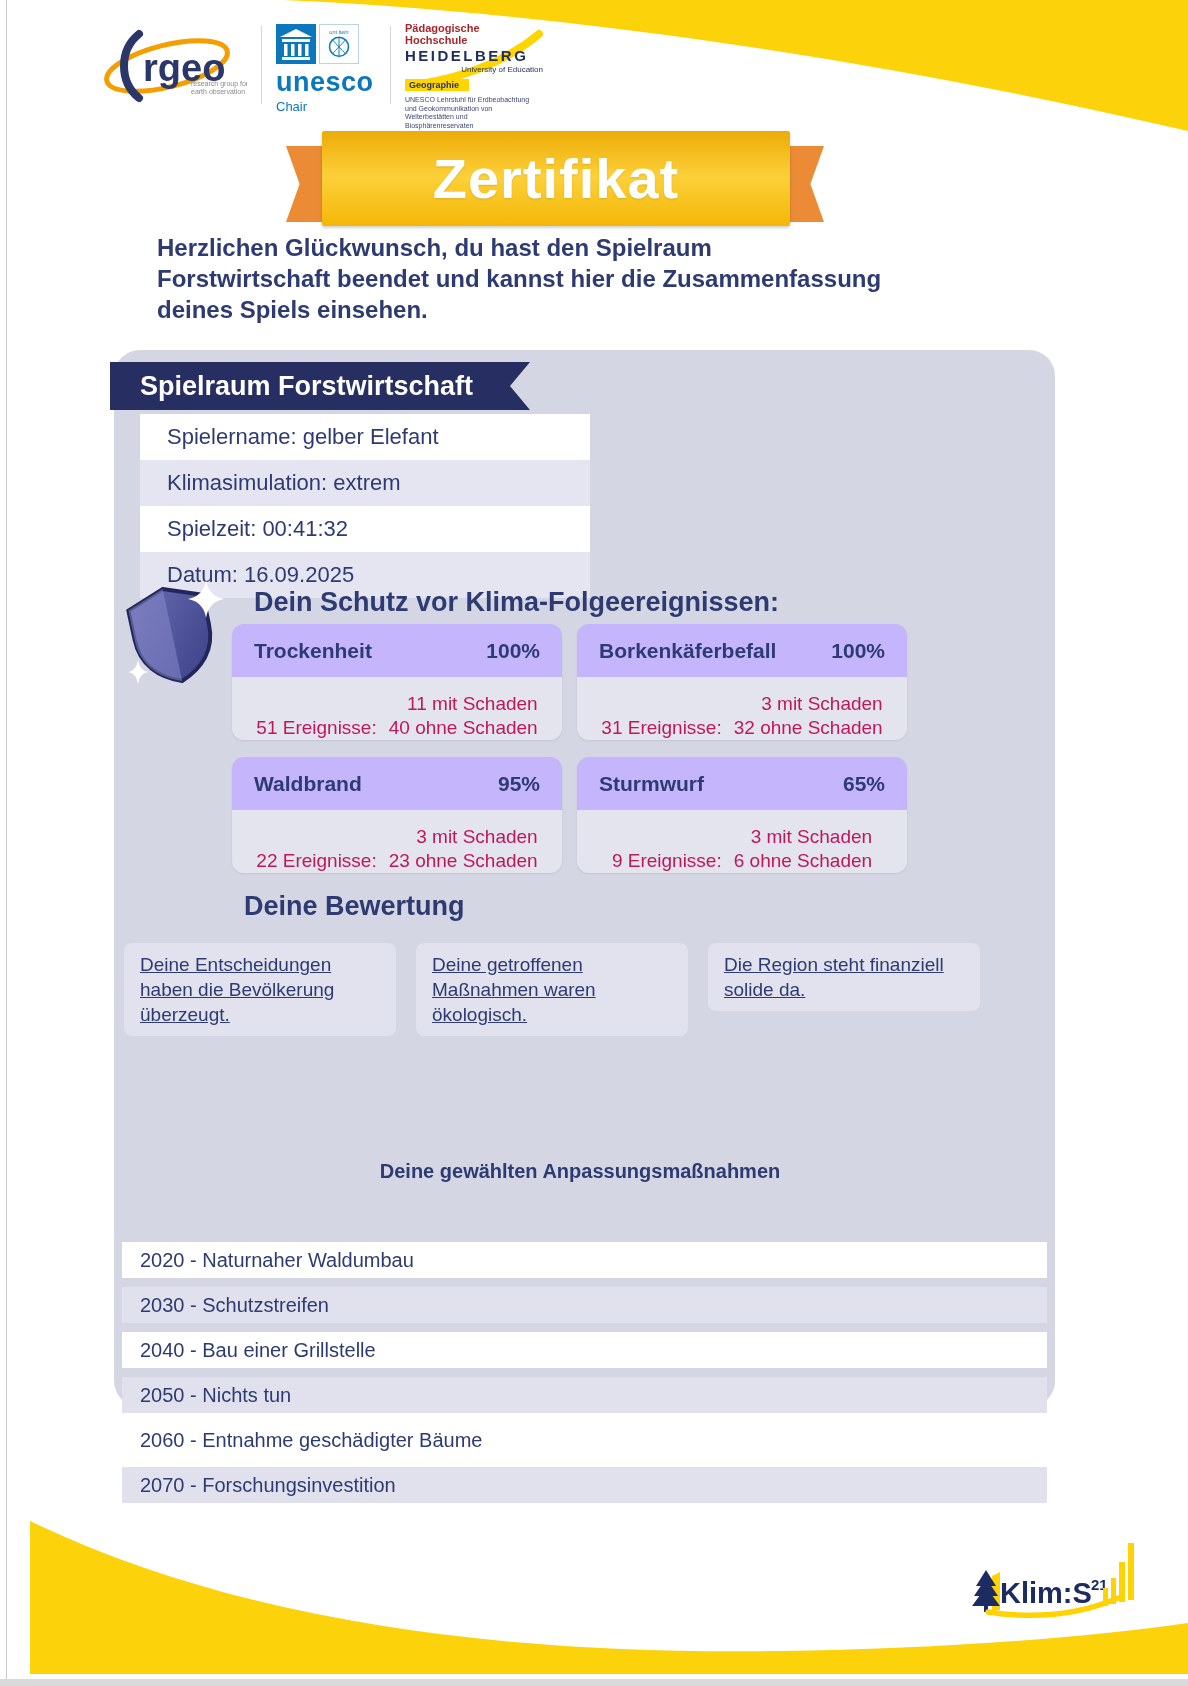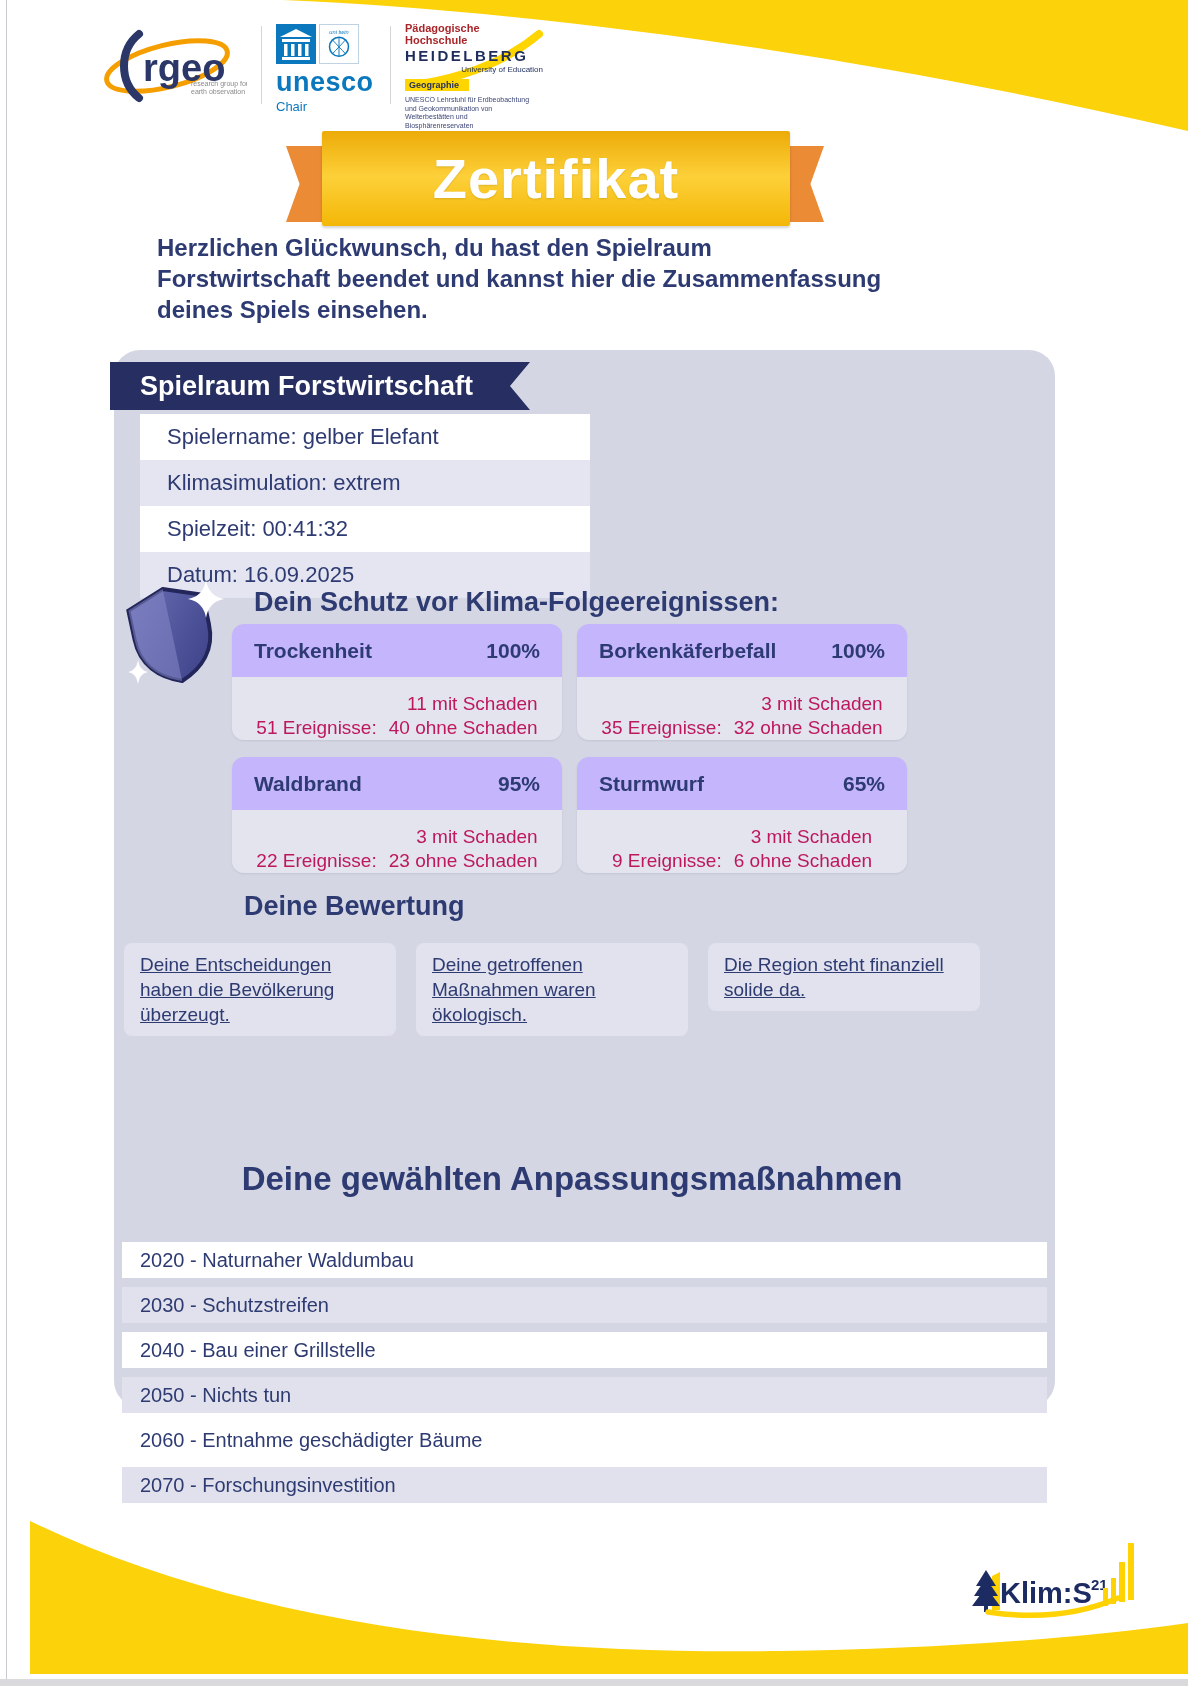--- a/index.html
+++ b/index.html
@@ -69,22 +69,22 @@
   .card-body{background:#E3E4EE;height:63px;display:flex;justify-content:center;
              font-size:19px;line-height:24px;color:#be185d;padding-top:8px;box-sizing:border-box;align-items:flex-end;}
   .card-body .ev{margin-right:12px;}
   .card-body .dmg{text-align:right;}
 
   .h-bewertung{position:absolute;left:130px;top:541px;font-size:27px;font-weight:bold;color:#2E3B72;}
   .eval-box{position:absolute;top:593px;width:272px;box-sizing:border-box;background:#E1E2ED;border-radius:8px;
             padding:9px 16px;font-size:19px;line-height:25px;color:#2E3B72;text-decoration:underline;}
   .eval-1{left:10px;} .eval-2{left:302px;} .eval-3{left:594px;}
 
-  .h-massnahmen{position:absolute;left:8px;top:810px;width:900px;text-align:center;
-                font-size:33px;font-weight:bold;color:#2E3B72;}
+  .h-massnahmen{position:absolute;left:16px;top:810px;width:900px;text-align:center;
+                font-size:20px;font-weight:bold;color:#2E3B72;}
   .m-list{position:absolute;left:8px;top:856px;width:925px;margin-top:36px;}
   .m-row{height:36px;line-height:36px;padding-left:18px;font-size:20px;color:#2E3B72;margin-bottom:9px;}
   .m-row:nth-child(odd){background:#ffffff;}
   .m-row:nth-child(even){background:#E0E1EC;}
 
   
   .klims{position:absolute;left:960px;top:1540px;z-index:2;}
 </style>
 </head>
 <body>
@@ -198,21 +198,21 @@
             <div>40 ohne Schaden</div>
           </span>
         </div>
       </div>
       <div class="card">
         <div class="card-head">
           <span class="card-title">Borkenkäferbefall</span>
           <span class="card-pct">100%</span>
         </div>
         <div class="card-body">
-          <span class="ev">35 Ereignisse:</span>
+          <span class="ev">31 Ereignisse:</span>
           <span class="dmg">
             <div>3 mit Schaden</div>
             <div>32 ohne Schaden</div>
           </span>
         </div>
       </div>
       <div class="card">
         <div class="card-head">
           <span class="card-title">Waldbrand</span>
           <span class="card-pct">95%</span>

